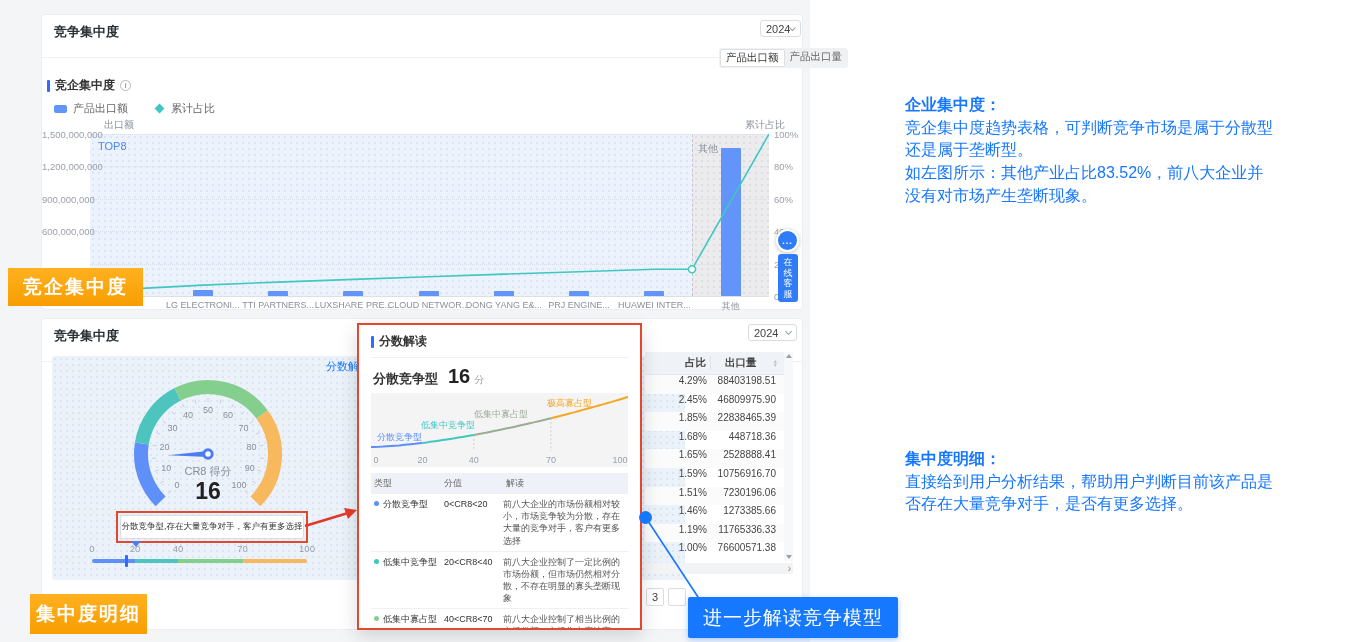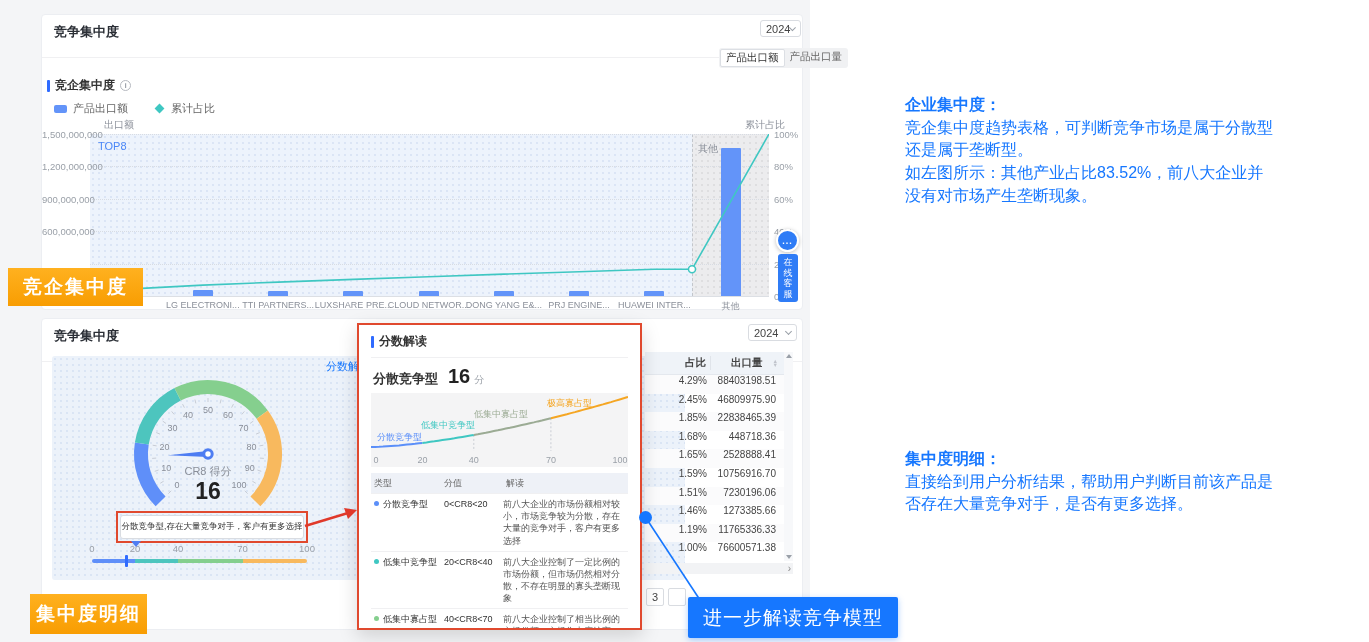--- a/index.html
+++ b/index.html
@@ -85,21 +85,21 @@
   .tt-row{display:grid;grid-template-columns:70px 62px 1fr;border-top:1px solid #f0f0f2;padding:4px 0;line-height:1.35;}
   .tt-row.head{background:#eef1f7;border-top:none;color:#666;padding:4px 0 4px 0;}
   .tt-row.head div{padding-left:3px;}
   .tt-cell-type{display:flex;align-items:flex-start;gap:4px;padding-left:3px;color:#333;}
   .tt-dot{width:5px;height:5px;border-radius:50%;margin-top:3px;flex:none;}
   .tt-cell-desc{color:#555;padding-right:2px;}
   #c2-table{left:645px;top:352px;width:139px;z-index:2;}
   .c2-head{display:flex;height:23px;background:#eff3f8;border-bottom:1px solid #e4e8ee;
            font-size:10.5px;font-weight:bold;color:#444;align-items:center;}
   .c2-col-share{width:66px;text-align:right;padding-right:4px;border-right:1px solid #e0e4ea;}
-  .c2-col-vol{width:70px;padding-right:3px;display:flex;align-items:center;justify-content:flex-end;gap:10px;}
+  .c2-col-vol{width:70px;padding-right:3px;display:flex;align-items:center;justify-content:flex-end;gap:16px;}
   .c2-row{display:flex;height:18.6px;font-size:10px;color:#444;align-items:flex-start;}
   .c2-row:nth-child(odd){background:#fbfbfc;}
   .sort-carets{display:flex;flex-direction:column;font-size:5.5px;color:#c0c4cc;line-height:4.5px;}
   #v-scroll{left:784px;top:352px;width:9px;height:209px;background:#f7f8fa;z-index:2;
             display:flex;flex-direction:column;justify-content:space-between;align-items:center;padding:2px 0;}
   .tri-up{width:0;height:0;border-left:3.5px solid transparent;border-right:3.5px solid transparent;border-bottom:4.5px solid #9aa0a8;}
   .tri-down{width:0;height:0;border-left:3.5px solid transparent;border-right:3.5px solid transparent;border-top:4.5px solid #9aa0a8;}
   #h-scroll{left:645px;top:563px;width:148px;height:11px;background:#f2f3f5;z-index:2;display:flex;
             align-items:center;justify-content:flex-end;padding-right:2px;font-size:10px;color:#888;}
   .page-box{position:absolute;width:18px;height:18px;border:1px solid #d9dce1;border-radius:2px;background:#fff;

